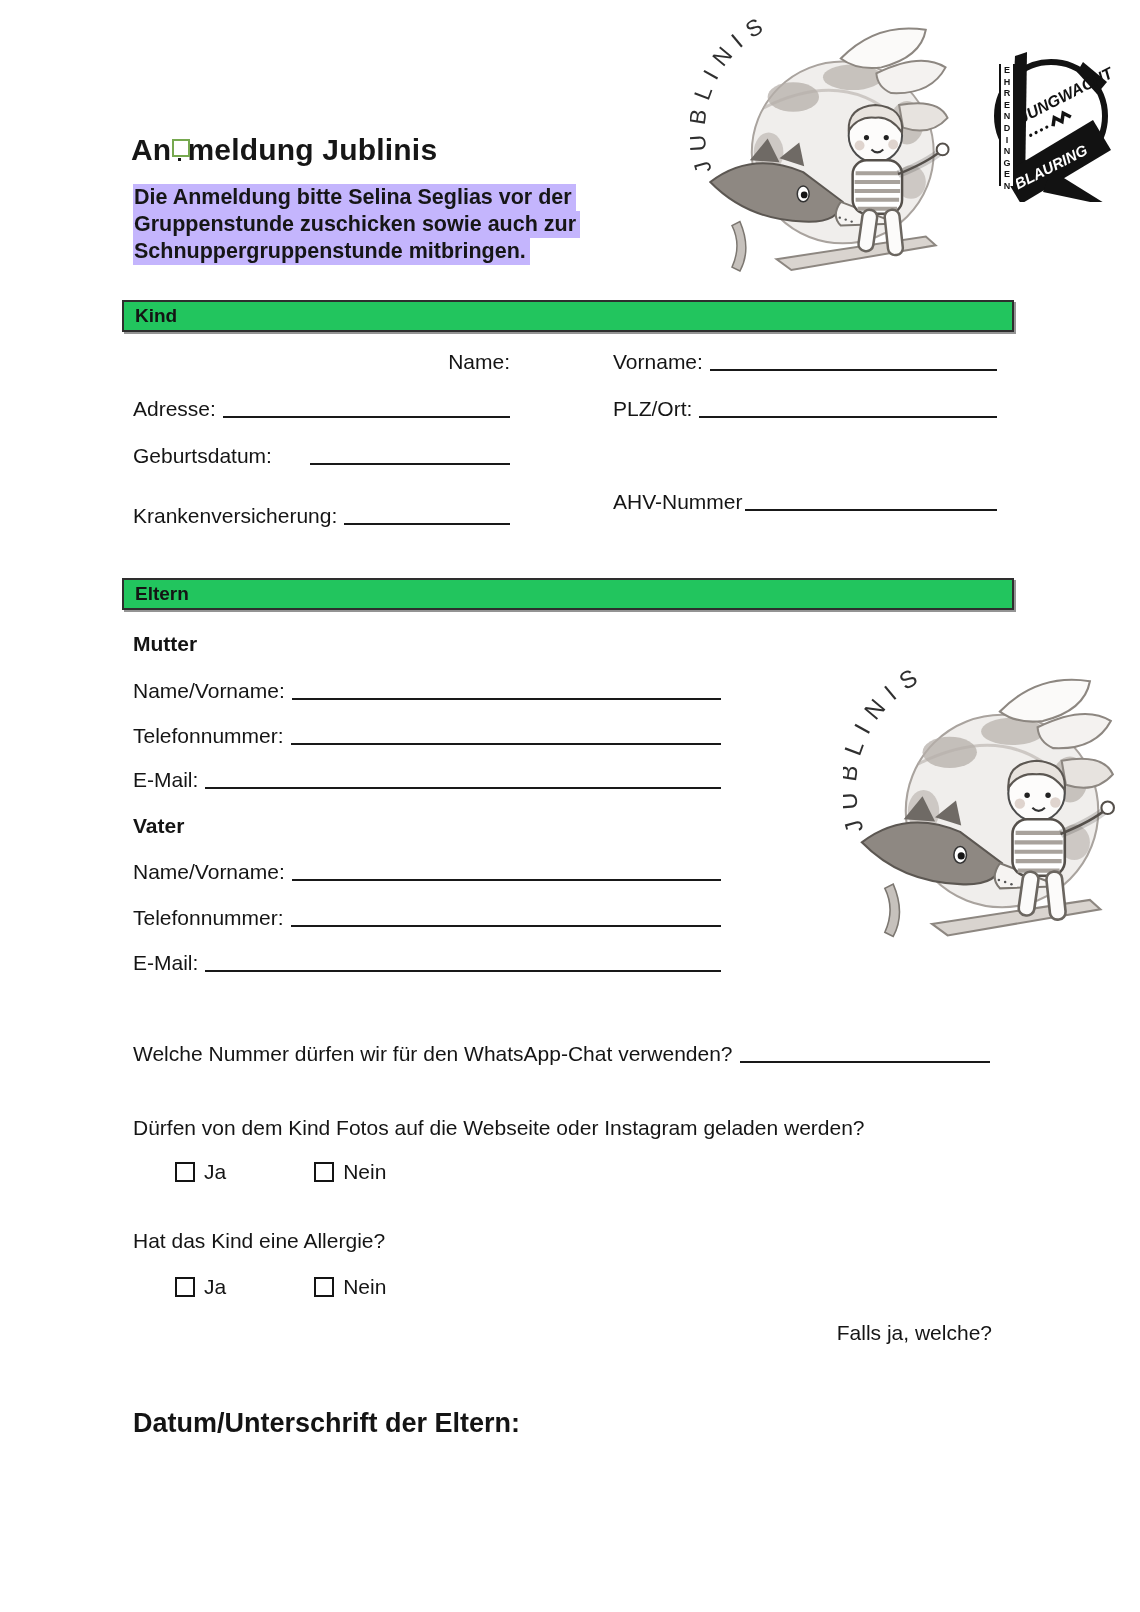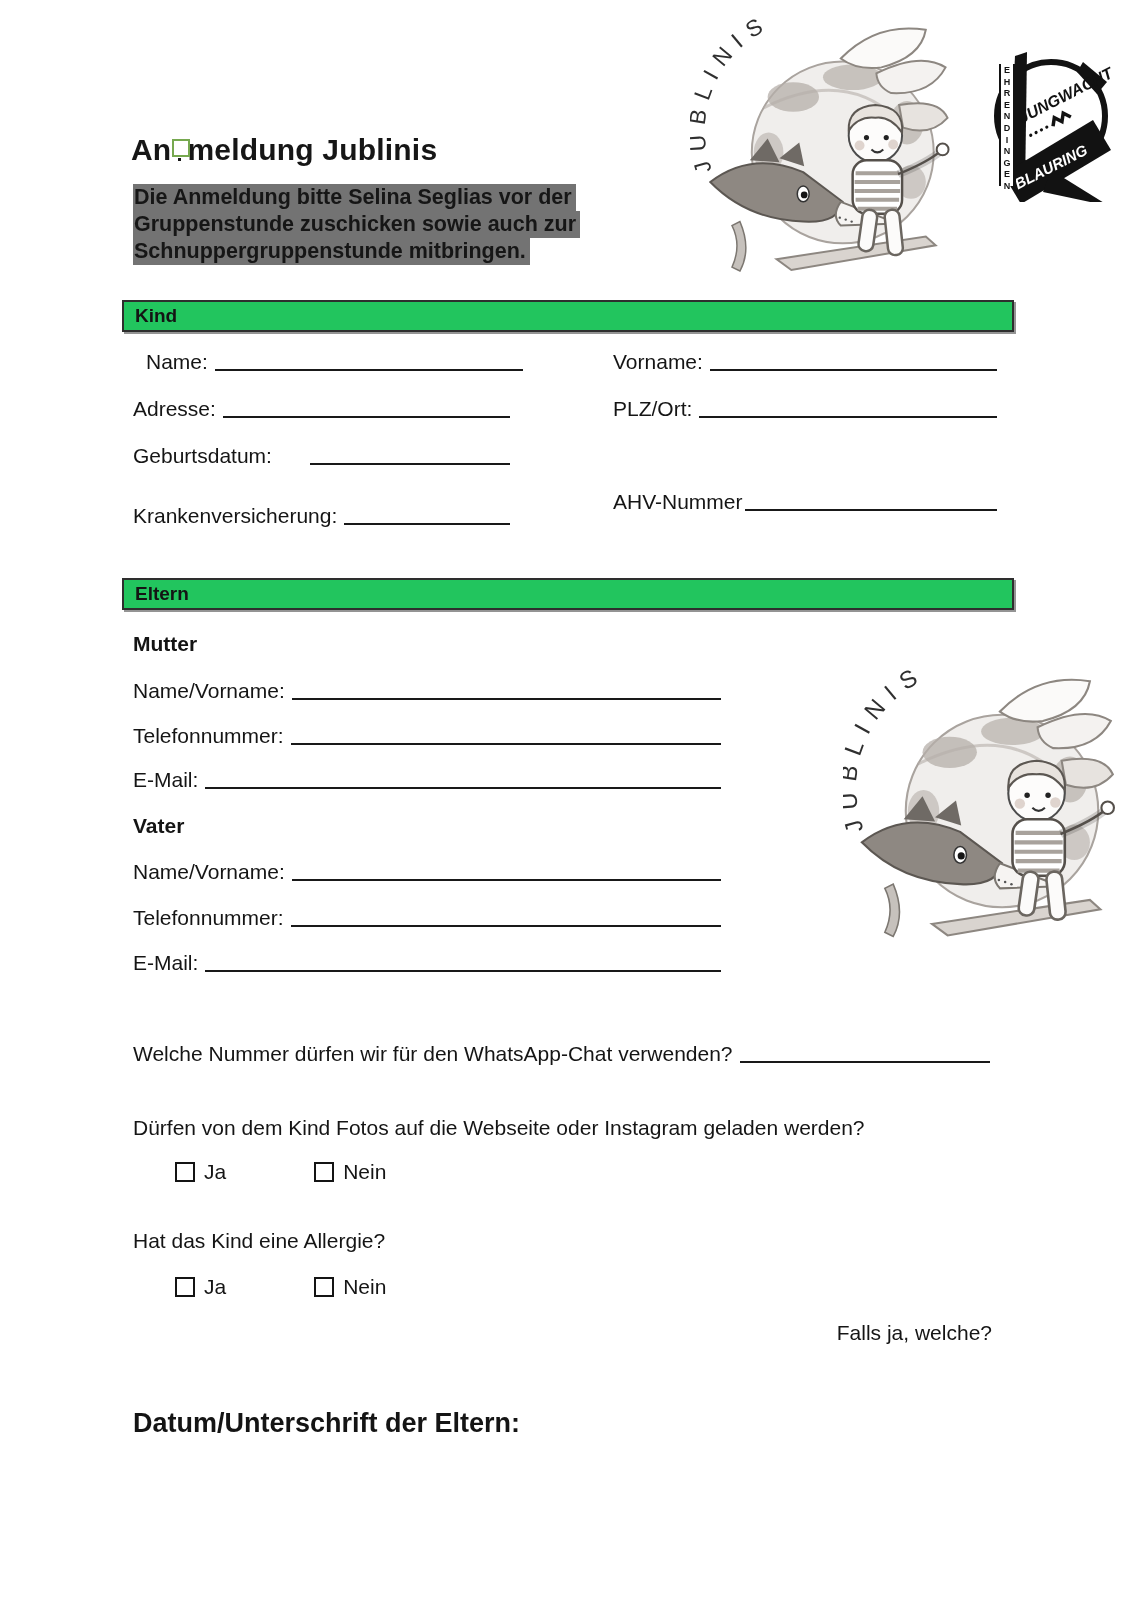--- a/index.html
+++ b/index.html
@@ -8,21 +8,21 @@
   .abs{position:absolute;}
 
   
   .title{position:absolute;left:131px;top:133px;font-size:30px;font-weight:700;letter-spacing:.2px;color:#161616;white-space:nowrap;}
   .glyph-box{position:relative;display:inline-block;width:14px;height:14px;border:2.5px solid #76a84f;background:#fff;
              vertical-align:3px;margin:0 -3px 0 1px;}
   .glyph-box::after{content:"";position:absolute;left:4px;bottom:-6px;width:3px;height:3px;background:#161616;}
 
   
   .notice{position:absolute;left:133px;top:184px;font-size:21.5px;font-weight:700;line-height:26px;color:#161616;}
-  .hl{display:table;background:#737373;padding:0 4px 1px 1px;white-space:nowrap;}
+  .hl{display:table;background:#c4b5fd;padding:0 4px 1px 1px;white-space:nowrap;}
 
   
   .secbox{position:absolute;left:122px;width:892px;height:32px;border:2px solid #2e2e2e;background:#22c55e;
           box-shadow:2px 2px 0 rgba(60,60,60,.55);display:flex;align-items:center;padding-left:11px;box-sizing:border-box;
           font-size:19px;font-weight:700;color:#141414;}
 
   
   .row{position:absolute;display:flex;align-items:flex-end;font-size:21px;color:#151515;}
   .row .lbl{white-space:nowrap;line-height:1.15;}
   .row .line{flex:1;height:2px;border-bottom:2px solid #191919;margin:0 0 3px 7px;}
@@ -121,21 +121,21 @@
     <g transform="rotate(-27 66 124)">
       <text x="26" y="130" font-size="15" font-weight="700" font-style="italic" fill="#ffffff">BLAURING</text>
     </g>
   </svg>
   <div class="jwbr-side">EHRENDINGEN</div>
 
   <div class="secbox" style="top:300px;">
     <span>Kind</span>
   </div>
 
-  <div class="row" style="left:146px;top:350px;width:377px;">
+  <div class="row" style="left:133px;top:350px;width:377px;flex-direction:column;">
     <span class="lbl">Name:</span>
     <span class="line"></span>
   </div>
   <div class="row" style="left:613px;top:350px;width:384px;">
     <span class="lbl">Vorname:</span>
     <span class="line"></span>
   </div>
 
   <div class="row" style="left:133px;top:397px;width:377px;">
     <span class="lbl">Adresse:</span>

